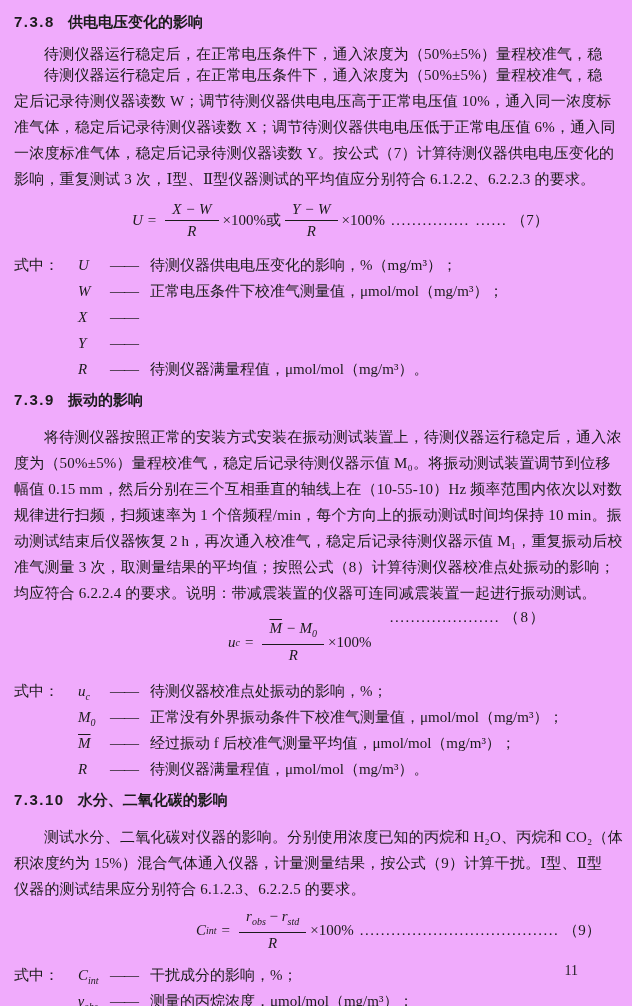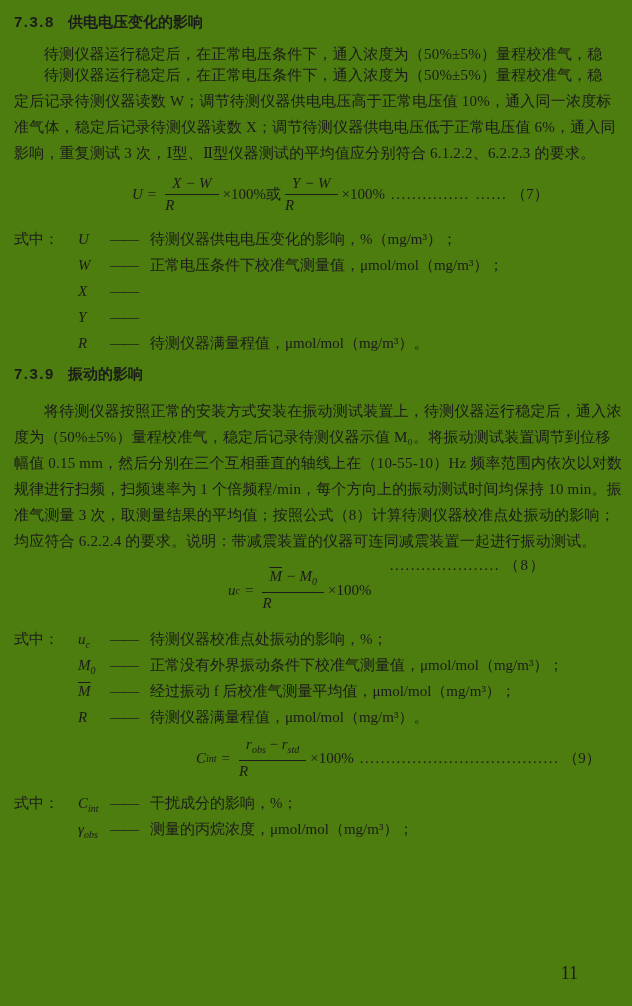--- a/index.html
+++ b/index.html
@@ -1,70 +1,71 @@
 <!DOCTYPE html>
 <html><head>
 <meta charset="utf-8">
 <style>
   html,body { margin:0; padding:0; background:#e8e8e8; }
   .page {
-    width:632px; height:1006px; margin:0 auto; background:#4d7c0f;
+    width:632px; height:1006px; margin:0 auto; background:#f0abfc;
     box-sizing:border-box; padding:12px 14px 0 14px; position:relative;
     font-family:"Liberation Serif","DejaVu Serif",serif;
     font-size:15px; color:#1b1b1b; overflow:hidden;
   }
   .sec-heading {
     font-family:"Liberation Sans","DejaVu Sans",sans-serif;
     font-weight:bold; font-size:15px; height:20px; line-height:20px;
     white-space:nowrap;
   }
   .sec-heading .hnum { margin-right:13px; letter-spacing:1.5px; }
   .mb14 { margin-bottom:14px; }
   .mt8  { margin-top:8px; }
   .pline { height:26px; line-height:26px; white-space:nowrap; letter-spacing:0.2px; }
   .pline.first { padding-left:30px; }
   .pline.tight { height:16px; line-height:16px; }
   
   .formula { display:flex; align-items:center; height:48px; white-space:nowrap; }
   .var { font-style:italic; }
   .op { margin:0 5px; }
-  .frac { display:inline-flex; flex-direction:column; margin:0 4px; }
+  .frac { display:inline-flex; flex-direction:column; align-items:center; margin:0 4px; }
   .frac .num { padding:0 7px 1px; border-bottom:1px solid #1b1b1b; line-height:19px; }
   .frac .den { line-height:19px; padding-top:1px; }
   sub { font-size:10px; font-style:italic; }
   .dots { letter-spacing:1.5px; margin-left:6px; }
   .flabel { margin-left:4px; }
   .f7 { margin-left:118px; margin-top:4px; }
   .f8wrap { position:relative; height:62px; margin-top:2px; }
   .f8 { margin-left:214px; position:absolute; top:10px; }
   .f8dots { position:absolute; top:0; right:72px; letter-spacing:1.5px; }
   .f9 { margin-left:182px; margin-top:4px; margin-bottom:4px; }
   .ovl { text-decoration:overline; }
   
   .defs { margin-top:8px; }
   .def-row { display:flex; height:26px; line-height:26px; white-space:nowrap; }
   .def-where { width:64px; }
   .def-sym { width:32px; font-style:italic; }
   .def-dash { width:40px; letter-spacing:-1px; }
-  .pageno { position:absolute; right:54px; top:963px; font-size:18px; }
+  .pageno { position:absolute; right:54px; top:963px; font-size:14px; }
 </style>
 </head>
 <body>
 
 <div class="page">
 
   <div class="sec-heading mb14">
     <span class="hnum">7.3.8</span><span>供电电压变化的影响</span>
   </div>
 
   <div>
     <div class="pline first tight">待测仪器运行稳定后，在正常电压条件下，通入浓度为（50%±5%）量程校准气，稳</div>
     <div class="pline first">待测仪器运行稳定后，在正常电压条件下，通入浓度为（50%±5%）量程校准气，稳</div>
     <div class="pline">定后记录待测仪器读数 W；调节待测仪器供电电压高于正常电压值 10%，通入同一浓度标</div>
     <div class="pline">准气体，稳定后记录待测仪器读数 X；调节待测仪器供电电压低于正常电压值 6%，通入同</div>
+    <div class="pline">一浓度标准气体，稳定后记录待测仪器读数 Y。按公式（7）计算待测仪器供电电压变化的</div>
     <div class="pline">影响，重复测试 3 次，Ⅰ型、Ⅱ型仪器测试的平均值应分别符合 6.1.2.2、6.2.2.3 的要求。</div>
   </div>
 
   <div class="formula f7">
     <span class="var">U</span>
     <span class="op">=</span>
     <span class="frac">
       <span class="num var">X − W</span>
       <span class="den var">R</span>
     </span>
@@ -113,20 +114,21 @@
 
   <div class="sec-heading mb14 mt8">
     <span class="hnum">7.3.9</span><span>振动的影响</span>
   </div>
 
   <div>
     <div class="pline first">将待测仪器按照正常的安装方式安装在振动测试装置上，待测仪器运行稳定后，通入浓</div>
     <div class="pline">度为（50%±5%）量程校准气，稳定后记录待测仪器示值 M₀。将振动测试装置调节到位移</div>
     <div class="pline">幅值 0.15 mm，然后分别在三个互相垂直的轴线上在（10-55-10）Hz 频率范围内依次以对数</div>
     <div class="pline">规律进行扫频，扫频速率为 1 个倍频程/min，每个方向上的振动测试时间均保持 10 min。振</div>
+    <div class="pline">动测试结束后仪器恢复 2 h，再次通入校准气，稳定后记录待测仪器示值 M₁，重复振动后校</div>
     <div class="pline">准气测量 3 次，取测量结果的平均值；按照公式（8）计算待测仪器校准点处振动的影响；</div>
     <div class="pline">均应符合 6.2.2.4 的要求。说明：带减震装置的仪器可连同减震装置一起进行振动测试。</div>
   </div>
 
   <div class="f8wrap">
     <span class="f8dots"><span>.....................</span><span class="flabel">（8）</span></span>
     <div class="formula f8">
       <span class="var">u</span>
         <sub>c</sub>
       <span class="op">=</span>
@@ -158,21 +160,29 @@
       <span>经过振动 f 后校准气测量平均值，μmol/mol（mg/m³）；</span>
     </div>
     <div class="def-row">
       <span class="def-where"></span>
       <span class="def-sym"><span>R</span></span>
       <span class="def-dash">——</span>
       <span>待测仪器满量程值，μmol/mol（mg/m³）。</span>
     </div>
   </div>
 
-
+  <div class="sec-heading mb14 mt8">
+    <span class="hnum">7.3.10</span><span>水分、二氧化碳的影响</span>
+  </div>
+
+  <div>
+    <div class="pline first">测试水分、二氧化碳对仪器的影响。分别使用浓度已知的丙烷和 H₂O、丙烷和 CO₂（体</div>
+    <div class="pline">积浓度约为 15%）混合气体通入仪器，计量测量结果，按公式（9）计算干扰。Ⅰ型、Ⅱ型</div>
+    <div class="pline">仪器的测试结果应分别符合 6.1.2.3、6.2.2.5 的要求。</div>
+  </div>
 
   <div class="formula f9">
     <span class="var">C</span>
       <sub>int</sub>
     <span class="op">=</span>
     <span class="frac">
       <span class="num"><span class="var">r</span><sub>obs</sub><span> − </span><span class="var">r</span><sub>std</sub></span>
       <span class="den var">R</span>
     </span>
     <span>×100%</span>

